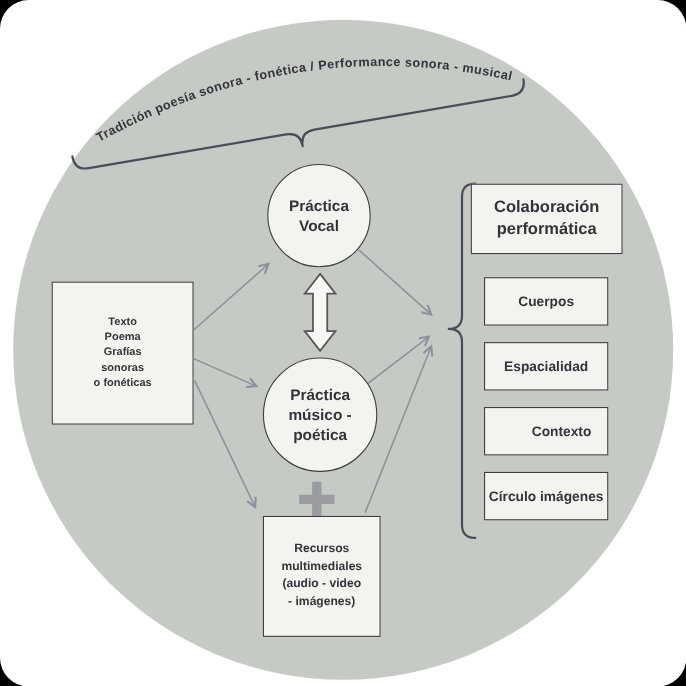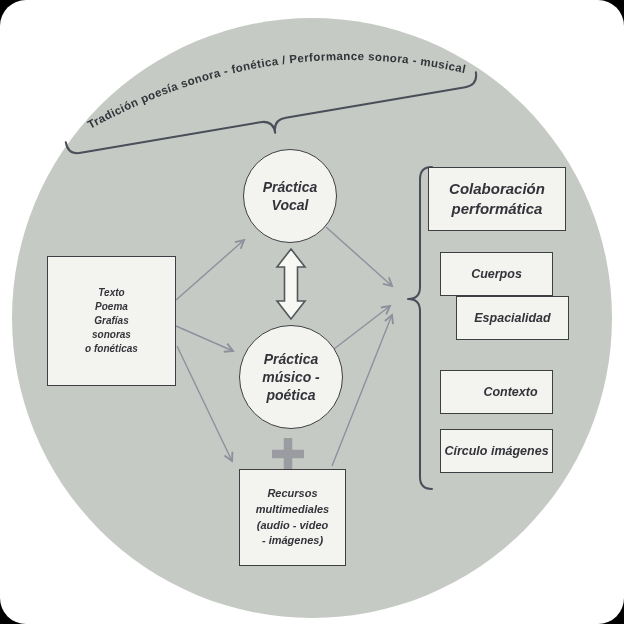--- a/index.html
+++ b/index.html
@@ -34,33 +34,32 @@
   }
   .node {
     position: absolute;
     box-sizing: border-box;
     display: flex;
     align-items: center;
     justify-content: center;
     text-align: center;
     background: var(--node-fill, #f3f3ef);
     border: 1.5px solid var(--node-border, #3d3f45);
-    font-style: italic;
   }
   .node-text { white-space: pre-line; }
   .circle-node { border-radius: 50%; }
 
   .left-box   { left: 47px;  top: 256px; width: 129px; height: 130px; font-size: 10px;  line-height: 1.4;  font-weight: 700; }
   .vocal      { left: 243px; top: 149px; width: 94px;  height: 94px;  font-size: 14px;  line-height: 1.3;  font-weight: 600; }
   .musico     { left: 239px; top: 325px; width: 104px; height: 104px; font-size: 14px;  line-height: 1.3;  font-weight: 600; }
-  .multimedia { left: 239px; top: 469px; width: 107px; height: 97px;  font-size: 11px;  line-height: 1.45; font-weight: 700; align-items: center; }
+  .multimedia { left: 239px; top: 469px; width: 107px; height: 110px;  font-size: 11px;  line-height: 1.45; font-weight: 700; align-items: center; }
   .rp-title   { left: 428px; top: 167px; width: 138px; height: 64px;  font-size: 15px;  line-height: 1.35; font-weight: 700; }
   .rp-item    { left: 440px; width: 113px; height: 44px; font-size: 12.5px; font-weight: 600; }
   .rp-item-0  { top: 252px; }
-  .rp-item-1  { top: 296px; margin-left: 16px; }
+  .rp-item-1  { top: 311px; }
   .rp-item-2  { top: 370px; padding-left: 28px; }
   .rp-item-3  { top: 429px; }
 
   .arc-text {
     font-size: 11.5px;
     font-weight: 700;
     letter-spacing: 0.4px;
     fill: var(--text, #33343a);
   }
   .brace {

